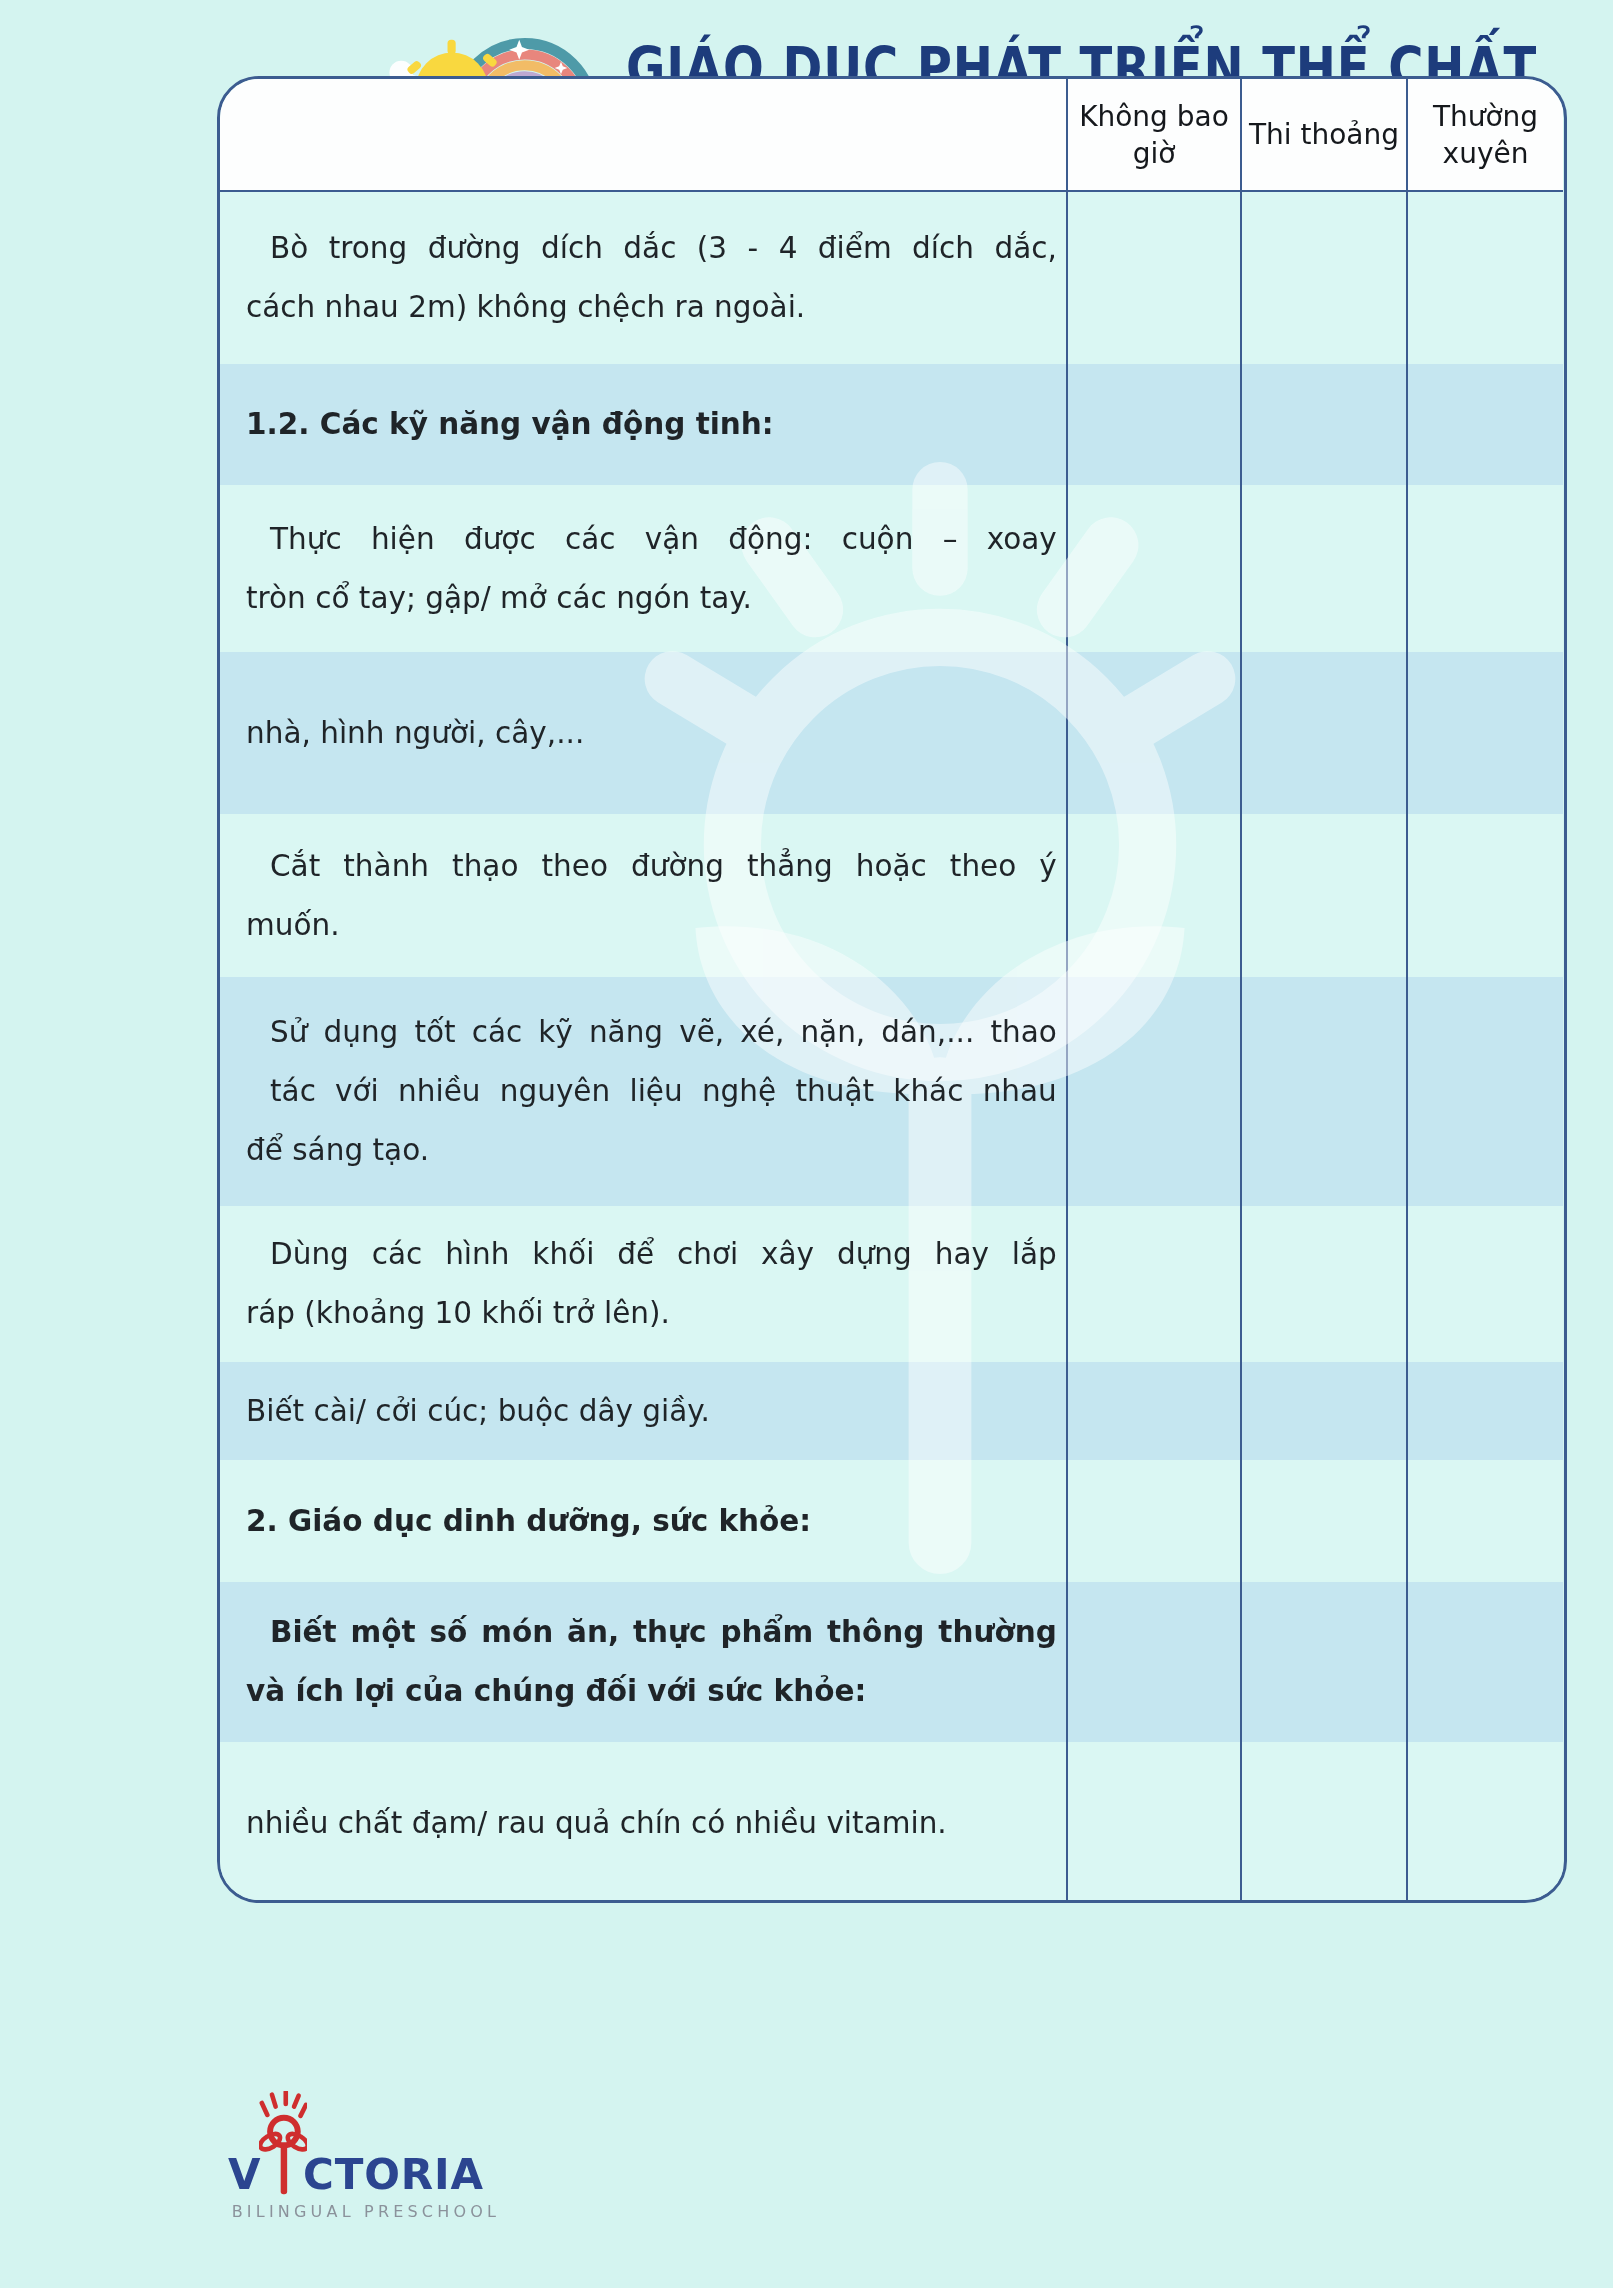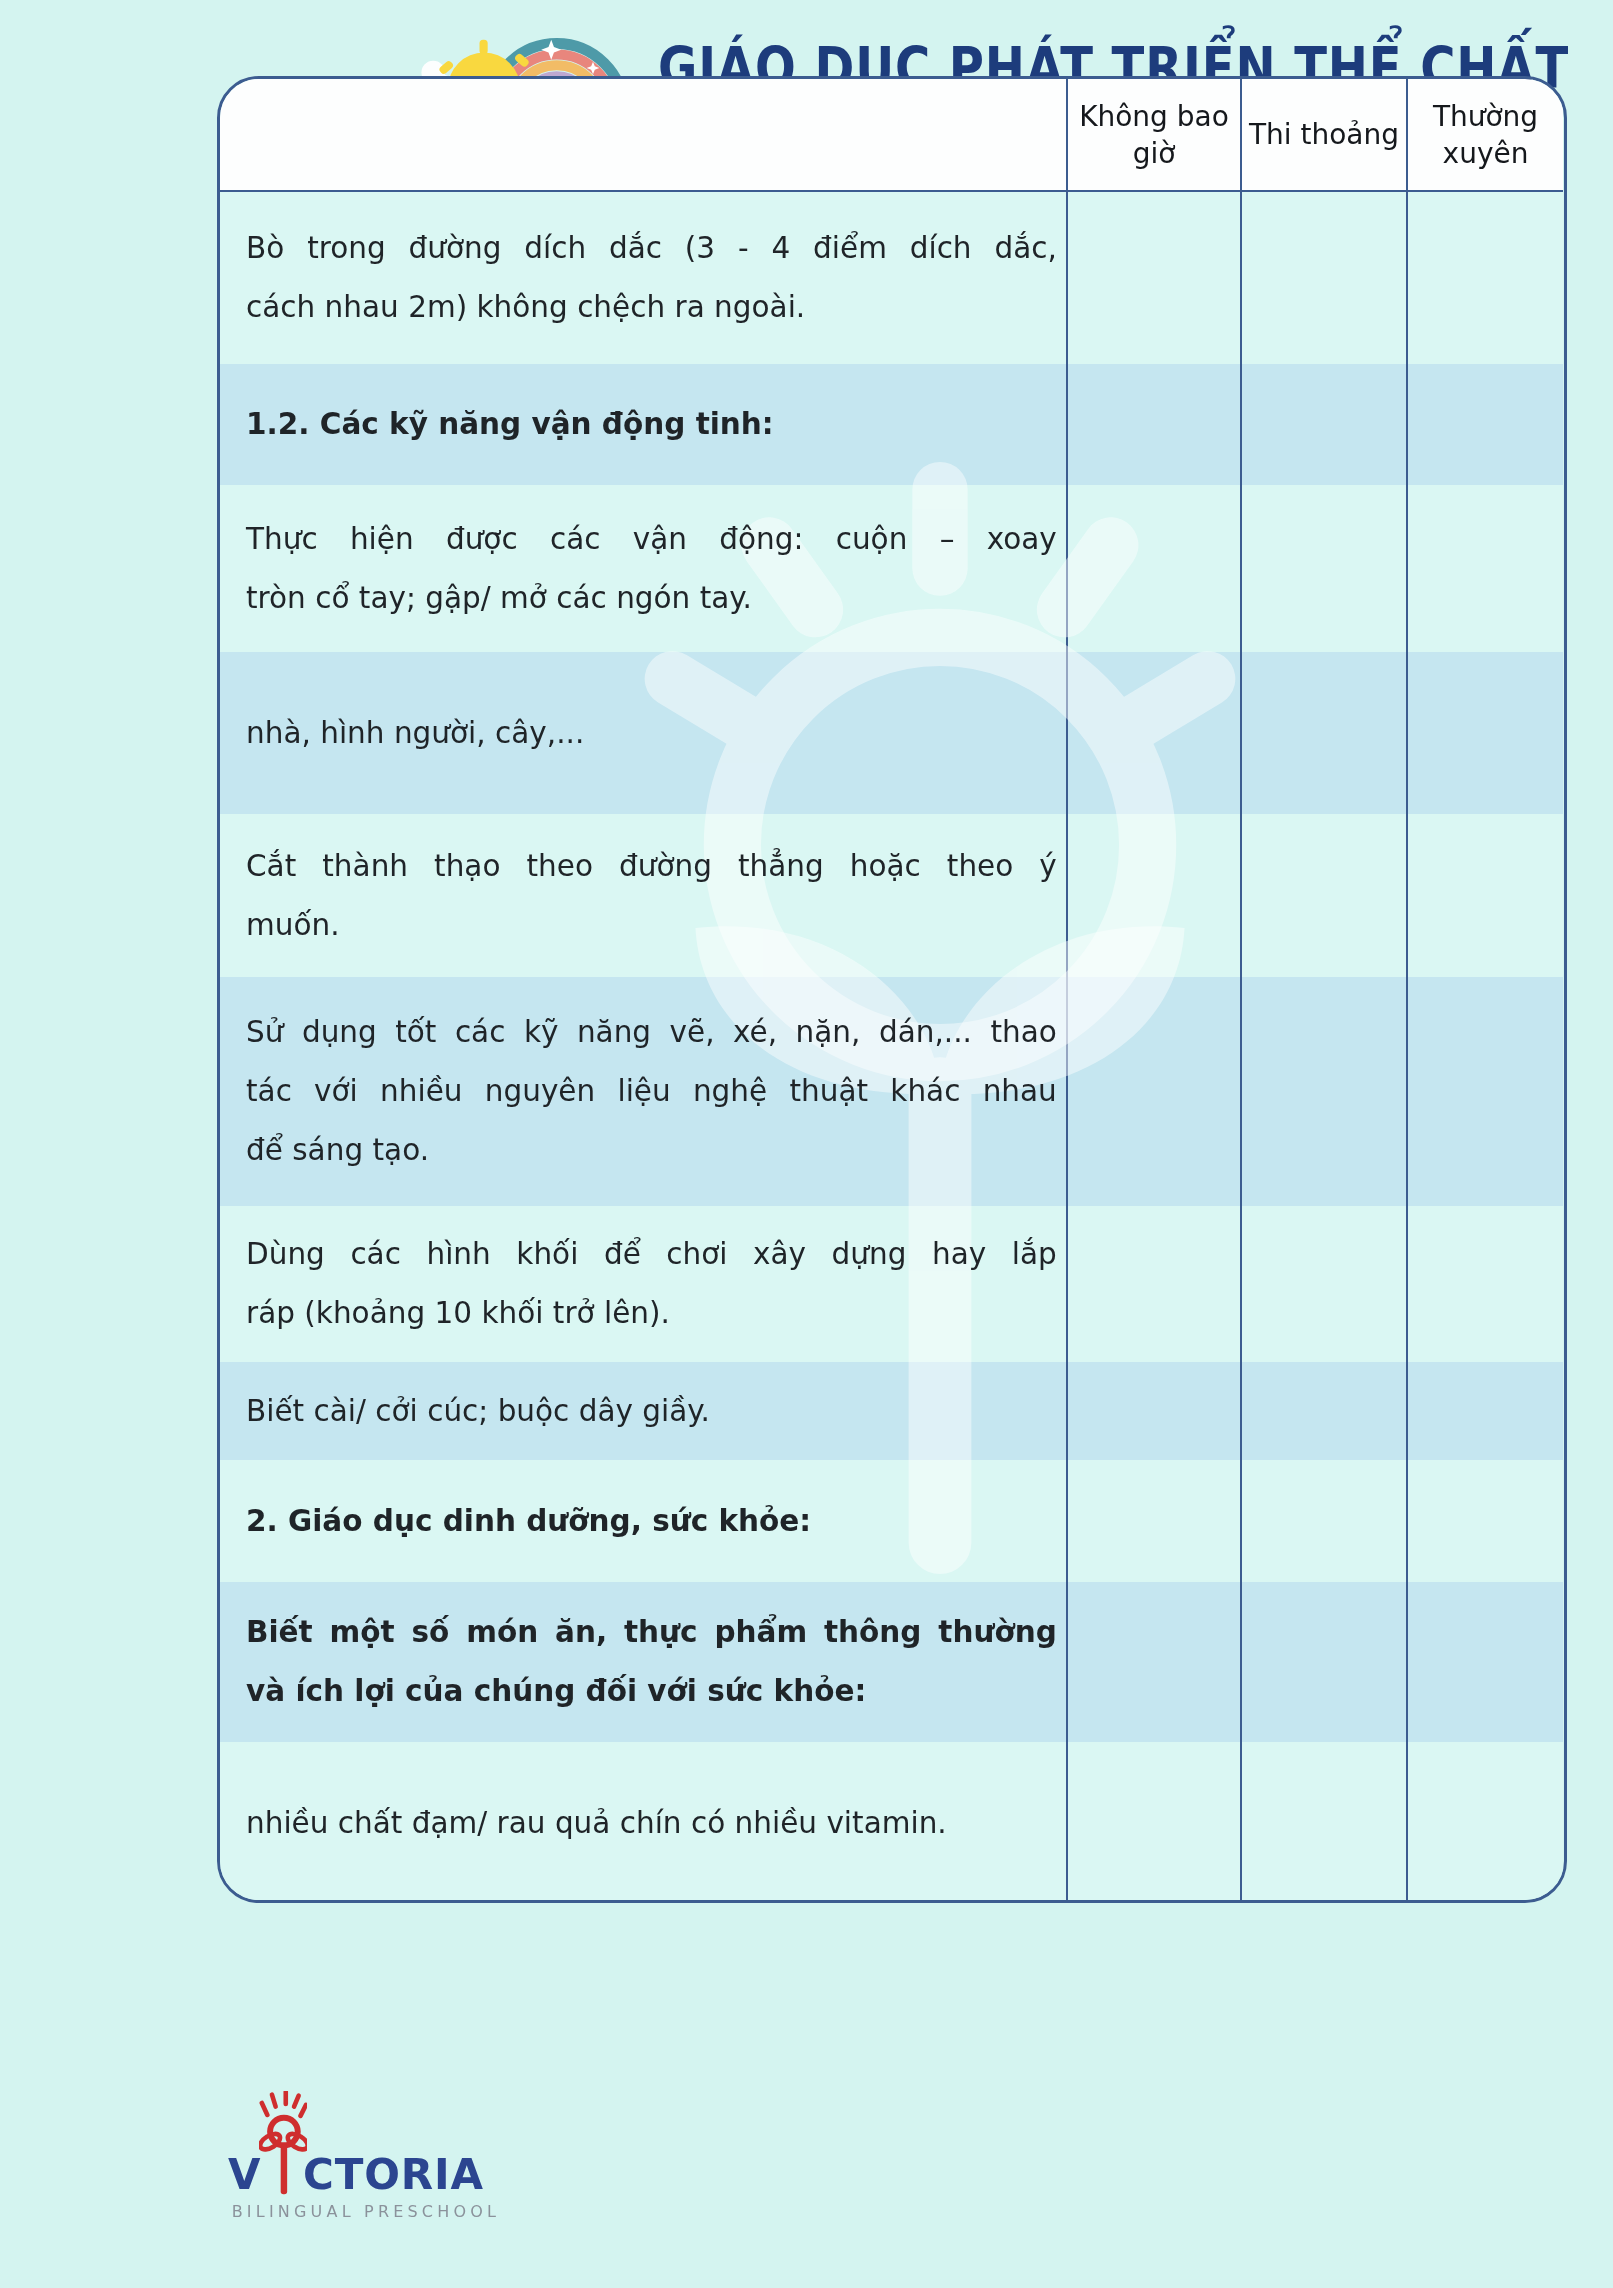--- a/index.html
+++ b/index.html
@@ -5,21 +5,21 @@
   html,body{margin:0;padding:0;}
   .page{
     position:relative;
     width:1613px;height:2289px;
     background:var(--page-bg,#d4f4f0);
     font-family:"DejaVu Sans","Liberation Sans",sans-serif;
     overflow:hidden;
   }
   
   .hdr{
-    position:absolute;left:414px;top:7.4px;height:122px;
+    position:absolute;left:382px;top:7.4px;height:122px;
     display:flex;align-items:center;gap:24px;
   }
   .hdr-logo{width:220px;height:118px;flex:0 0 auto;}
   .page-title{
     font-size:48px;font-weight:bold;
     color:var(--title-text,#1d3c7c);
     letter-spacing:0.9px;white-space:nowrap;
     transform:scaleY(1.18);transform-origin:left center;
   }
   
@@ -45,21 +45,21 @@
   }
   .ccell{
     display:flex;flex-direction:column;justify-content:center;
     padding:5.5px 9.2px 5.5px 26px;
   }
   .tline{
     position:relative;z-index:2;
     font-size:29.5px;line-height:59px;color:var(--body-text,#1f2428);
     text-align:left;
   }
-  .tline.just{text-align:justify;text-align-last:justify;}
+  .tline.just{text-align:justify;text-align-last:justify;margin-left:24px;}
   .tline.bold{font-weight:bold;}
   
   .wmark{position:absolute;left:397px;top:369px;pointer-events:none;}
   
   .footer{position:absolute;left:228px;top:2091px;}
   .brand-row{display:flex;align-items:flex-end;}
   .brand-txt{
     font-size:42px;font-weight:bold;line-height:1;
     color:var(--brand-blue,#2b4590);letter-spacing:0.9px;
   }

